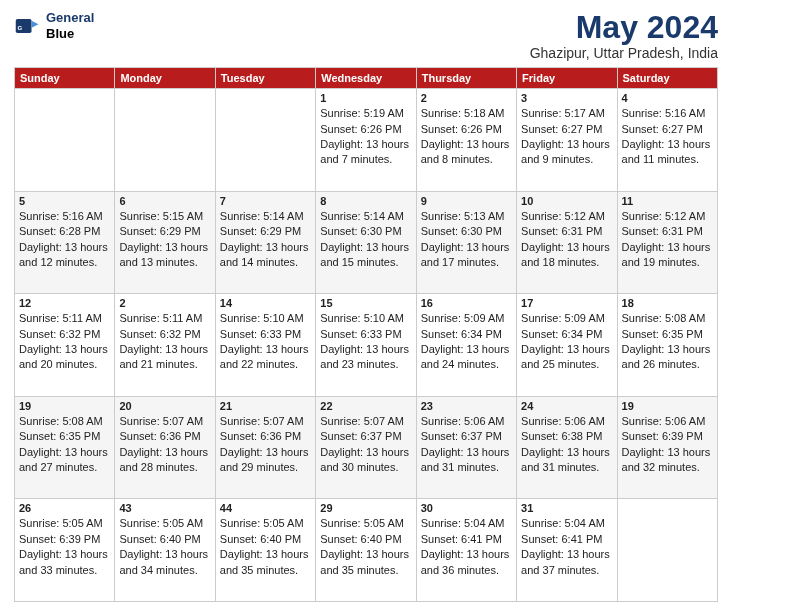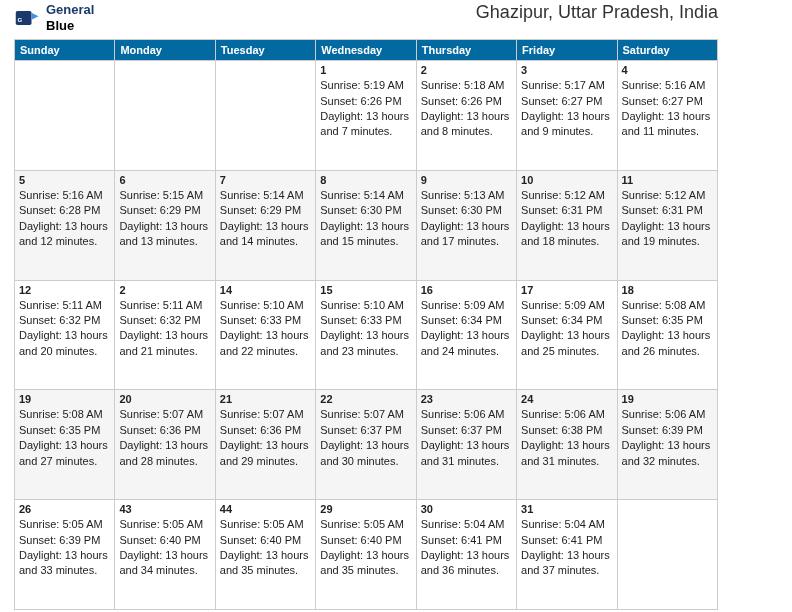--- a/index.html
+++ b/index.html
@@ -6,21 +6,21 @@
     body {
       font-family: Arial, sans-serif;
       background: #fff;
       width: 792px;
       height: 612px;
       overflow: hidden;
     }
     .page {
       width: 732px;
       height: 612px;
-      padding: 2px 14px;
+      padding: 10px 14px;
       display: flex;
       flex-direction: column;
     }
     .header {
       display: flex;
       justify-content: space-between;
       align-items: flex-start;
       margin-bottom: 6px;
     }
     .logo {
@@ -44,31 +44,31 @@
     .title-block {
       text-align: right;
     }
     .month-title {
       font-size: 32px;
       font-weight: bold;
       color: #1a3a6b;
       line-height: 1.1;
     }
     .subtitle {
-      font-size: 18px;
+      font-size: 14px;
       color: #333;
     }
     .calendar-table {
       width: 100%;
       border-collapse: collapse;
       flex: 1;
       table-layout: fixed;
     }
     .calendar-table th {
-      background-color: #0369a1;
+      background-color: #b91c1c;
       color: #fff;
       font-size: 11px;
       font-weight: bold;
       text-align: left;
       padding: 4px 5px;
       border: 1px solid #ccc;
     }
     .calendar-table td {
       border: 1px solid #ccc;
       vertical-align: top;
@@ -107,20 +107,21 @@
         <rect x="2" y="8" width="18" height="16" rx="2" fill="#1a3a6b"></rect>
         <polygon points="20,10 28,14 20,18" fill="#4a90d9"></polygon>
         <text x="4" y="20" fill="white" font-size="7" font-weight="bold">G</text>
       </svg>
       <div class="logo-text">
         <div>General</div>
         <span style="color:#000000">Blue</span>
       </div>
     </div>
     <div class="title-block">
+      <div class="month-title">May 2024</div>
       <div class="subtitle">Ghazipur, Uttar Pradesh, India</div>
     </div>
   </div>
 
   <table class="calendar-table">
     <thead>
       <tr>
         <th>Sunday</th>
         <th>Monday</th>
         <th>Tuesday</th>

